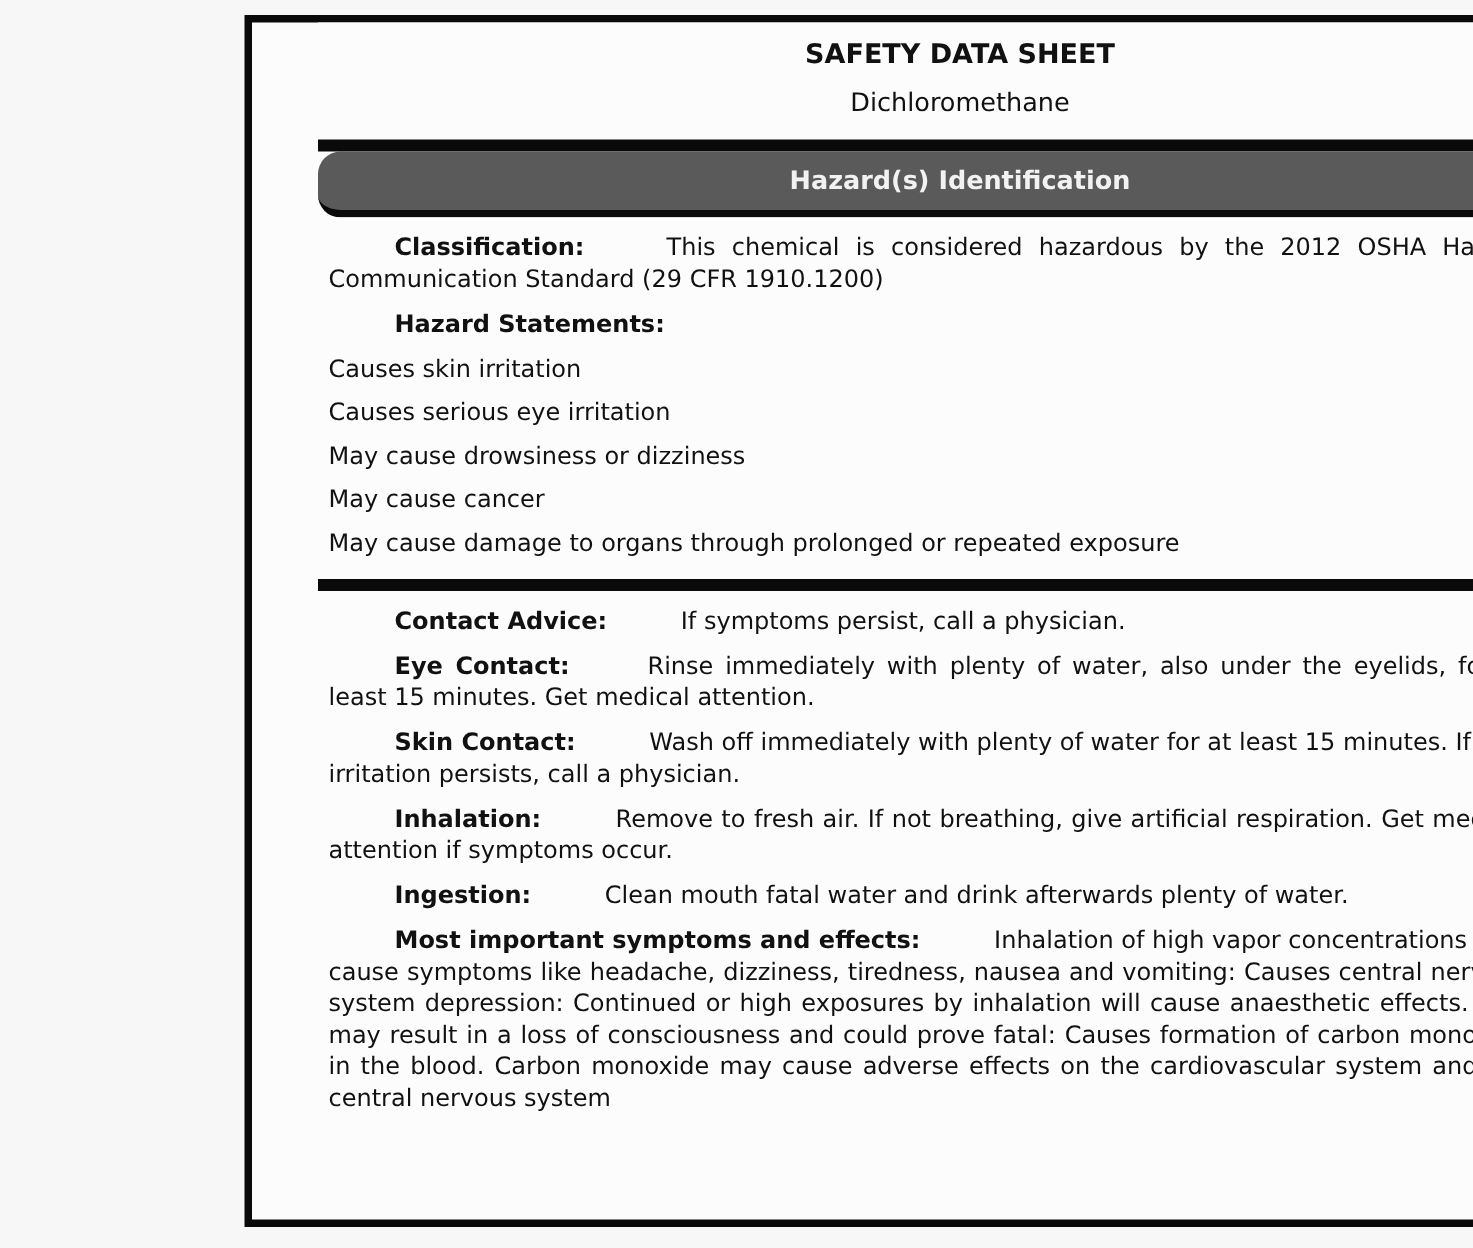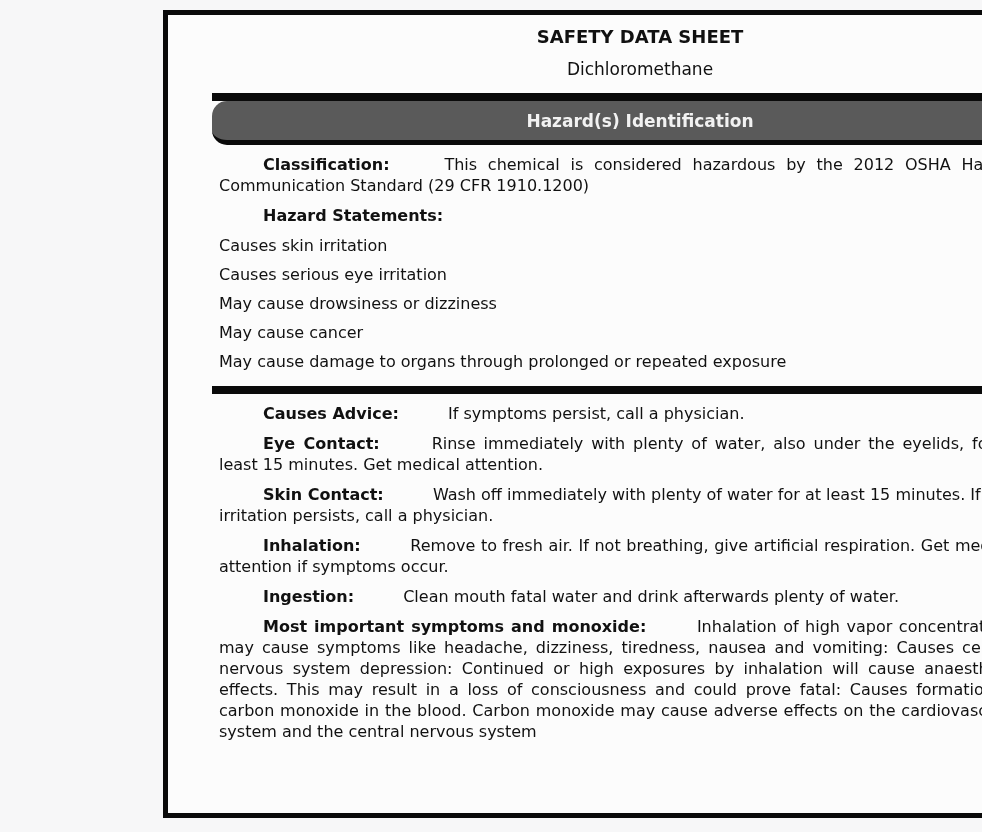--- a/index.html
+++ b/index.html
@@ -106,39 +106,39 @@
       </p>
       <p class="statement">Causes skin irritation</p>
       <p class="statement">Causes serious eye irritation</p>
       <p class="statement">May cause drowsiness or dizziness</p>
       <p class="statement">May cause cancer</p>
       <p class="statement">May cause damage to organs through prolonged or repeated exposure</p>
     </div>
 
     <div class="section-content">
       <p class="para">
-        <b>Causes Advice:</b>
+        <b>Contact Advice:</b>
         <span>If symptoms persist, call a physician.</span>
       </p>
       <p class="para">
         <b>Eye Contact:</b>
         <span>Rinse immediately with plenty of water, also under the eyelids, for at least 15 minutes. Get medical attention.</span>
       </p>
       <p class="para">
         <b>Skin Contact:</b>
         <span>Wash off immediately with plenty of water for at least 15 minutes. If skin irritation persists, call a physician.</span>
       </p>
       <p class="para">
         <b>Inhalation:</b>
         <span>Remove to fresh air. If not breathing, give artificial respiration. Get medical attention if symptoms occur.</span>
       </p>
       <p class="para">
         <b>Ingestion:</b>
         <span>Clean mouth fatal water and drink afterwards plenty of water.</span>
       </p>
       <p class="para">
-        <b>Most important symptoms and monoxide:</b>
+        <b>Most important symptoms and effects:</b>
         <span>Inhalation of high vapor concentrations may cause symptoms like headache, dizziness, tiredness, nausea and vomiting: Causes central nervous system depression: Continued or high exposures by inhalation will cause anaesthetic effects. This may result in a loss of consciousness and could prove fatal: Causes formation of carbon monoxide in the blood. Carbon monoxide may cause adverse effects on the cardiovascular system and the central nervous system</span>
       </p>
     </div>
 
   </div>
 </div>
 
 </body></html>

